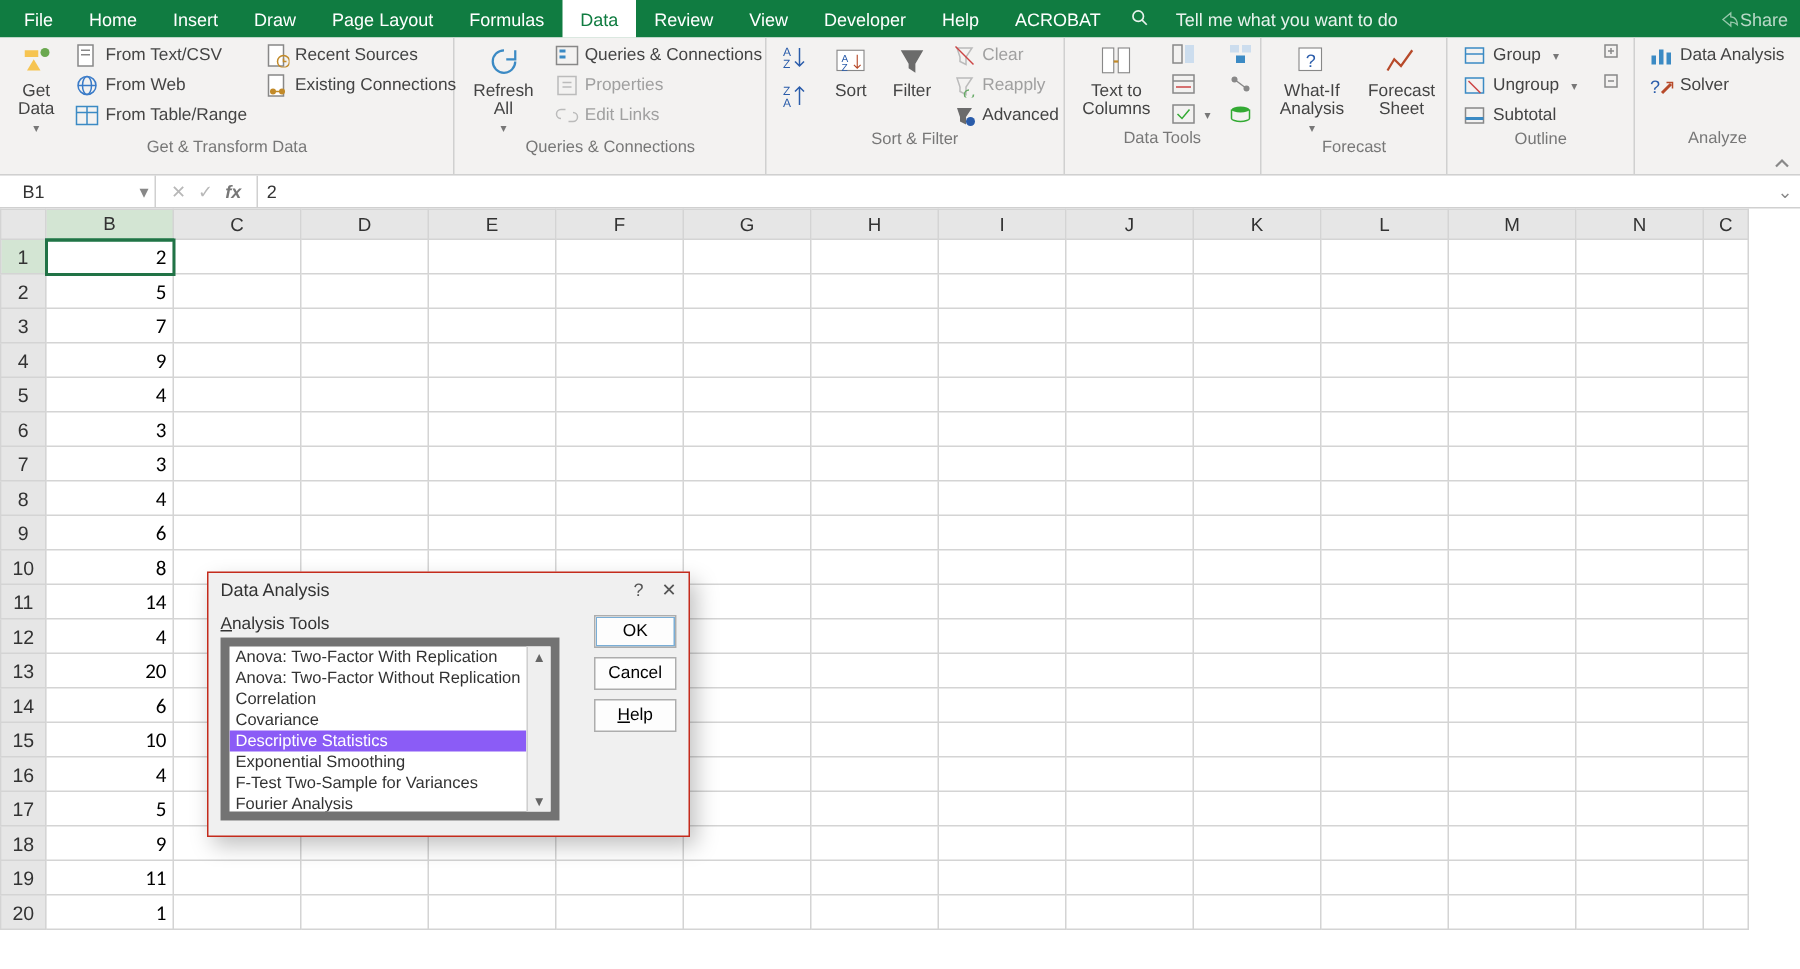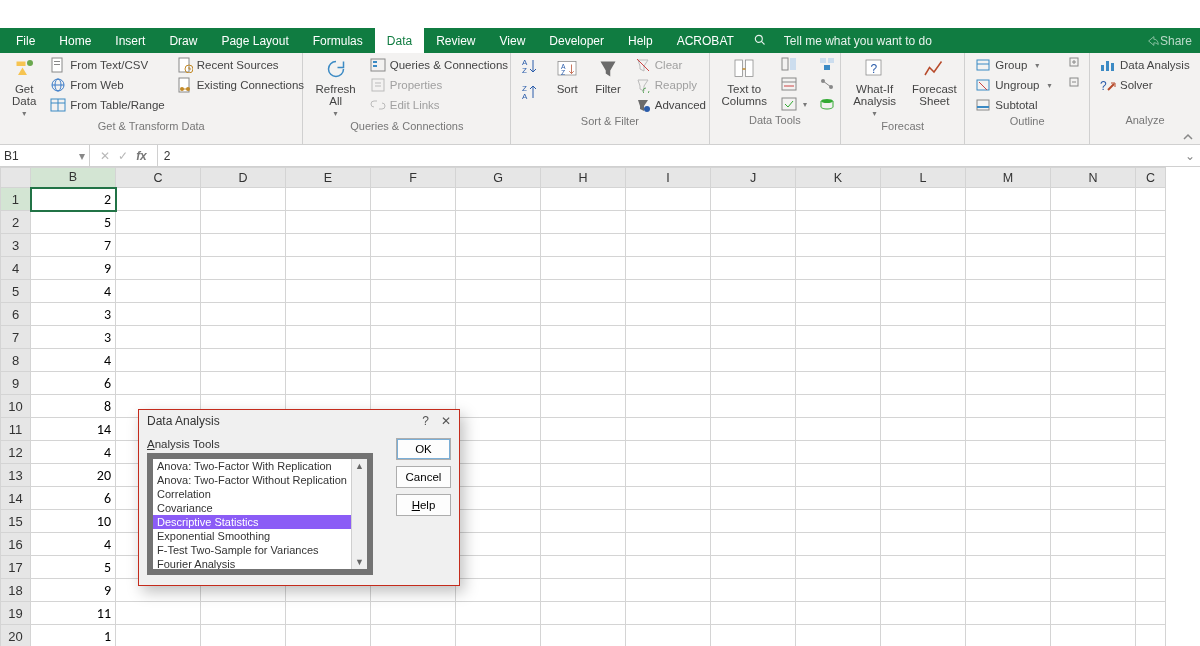--- a/index.html
+++ b/index.html
@@ -7,42 +7,42 @@
     --ribbon-bg:#f3f2f1;
     --border:#d0d0d0;
     --grid-border:#d4d4d4;
     --cell-selected:#217346;
     --row-header-bg:#e6e6e6;
     --dialog-border:#c42b1c;
   }
   *{box-sizing:border-box;font-family:"Segoe UI",Tahoma,Arial,sans-serif;}
   html,body{margin:0;padding:0;width:1200px;height:646px;overflow:hidden;background:#fff;font-size:12px;color:#333;}
   
-  .tabs{display:flex;align-items:center;background:var(--excel-green);color:#fff;height:25px;padding:0 4px;position:relative;margin-top:28px;}
+  .tabs{display:flex;align-items:center;background:var(--excel-green);color:#fff;height:25px;padding:0 4px;position:relative;}
   .tabs .tab{padding:0 12px;height:25px;display:flex;align-items:center;font-size:12px;cursor:pointer;}
   .tabs .tab.active{background:#fff;color:#107C41;}
   .tabs .tell-me{display:flex;align-items:center;margin-left:8px;opacity:.9;font-size:12px;gap:12px;}
   .tabs .tell-me svg{margin-right:4px;}
   .tabs .share{position:absolute;right:8px;top:0;height:25px;display:flex;align-items:center;opacity:.7;font-size:12px;}
   
   .ribbon{display:flex;background:var(--ribbon-bg);border-bottom:1px solid var(--border);height:92px;}
   .group{display:flex;flex-direction:column;border-right:1px solid var(--border);padding:2px 6px 0 6px;height:100%;}
   .group-body{flex:1;display:flex;align-items:flex-start;gap:4px;}
   .group-label{font-size:11px;text-align:center;color:#777;padding-bottom:18px;white-space:nowrap;}
   .rbtn{display:flex;align-items:center;gap:4px;padding:2px 4px;color:#444;font-size:11.5px;cursor:pointer;white-space:nowrap;}
   .rbtn.disabled{color:#a0a0a0;}
   .vbtn{display:flex;flex-direction:column;align-items:center;justify-content:flex-start;padding:2px 6px;gap:2px;font-size:11.5px;color:#444;cursor:pointer;text-align:center;}
   .vbtn .ic{width:24px;height:24px;display:flex;align-items:center;justify-content:center;}
   .stack{display:flex;flex-direction:column;gap:0px;}
   .ic{display:inline-flex;width:16px;height:16px;align-items:center;justify-content:center;}
   .collapse-caret{position:absolute;right:6px;bottom:2px;color:#888;}
   .ribbon-wrap{position:relative;}
   
   .formula-bar{display:flex;align-items:center;height:22px;border-bottom:1px solid var(--border);}
-  .name-box{width:90px;border-right:1px solid var(--border);height:100%;display:flex;align-items:center;padding:0 4px;font-size:12px;position:relative;}
+  .name-box{width:104px;border-right:1px solid var(--border);height:100%;display:flex;align-items:center;padding:0 15px;font-size:12px;position:relative;}
   .name-box .dd{position:absolute;right:4px;color:#888;}
   .fb-icons{display:flex;align-items:center;gap:8px;padding:0 10px;color:#b8b8b8;border-right:1px solid var(--border);height:100%;}
   .fb-fx{font-style:italic;color:#777;font-weight:600;}
   .formula-input{flex:1;padding:0 6px;font-size:12px;color:#333;}
   .formula-expand{width:20px;text-align:center;color:#888;}
   
   .sheet{position:relative;height:507px;overflow:hidden;}
   table.grid{border-collapse:collapse;table-layout:fixed;}
   table.grid th,table.grid td{border:1px solid var(--grid-border);height:23px;padding:0 4px;font-size:14px;color:#000;background:#fff;}
   table.grid thead th{background:var(--row-header-bg);font-weight:400;text-align:center;font-size:12.5px;color:#333;height:20px;}

